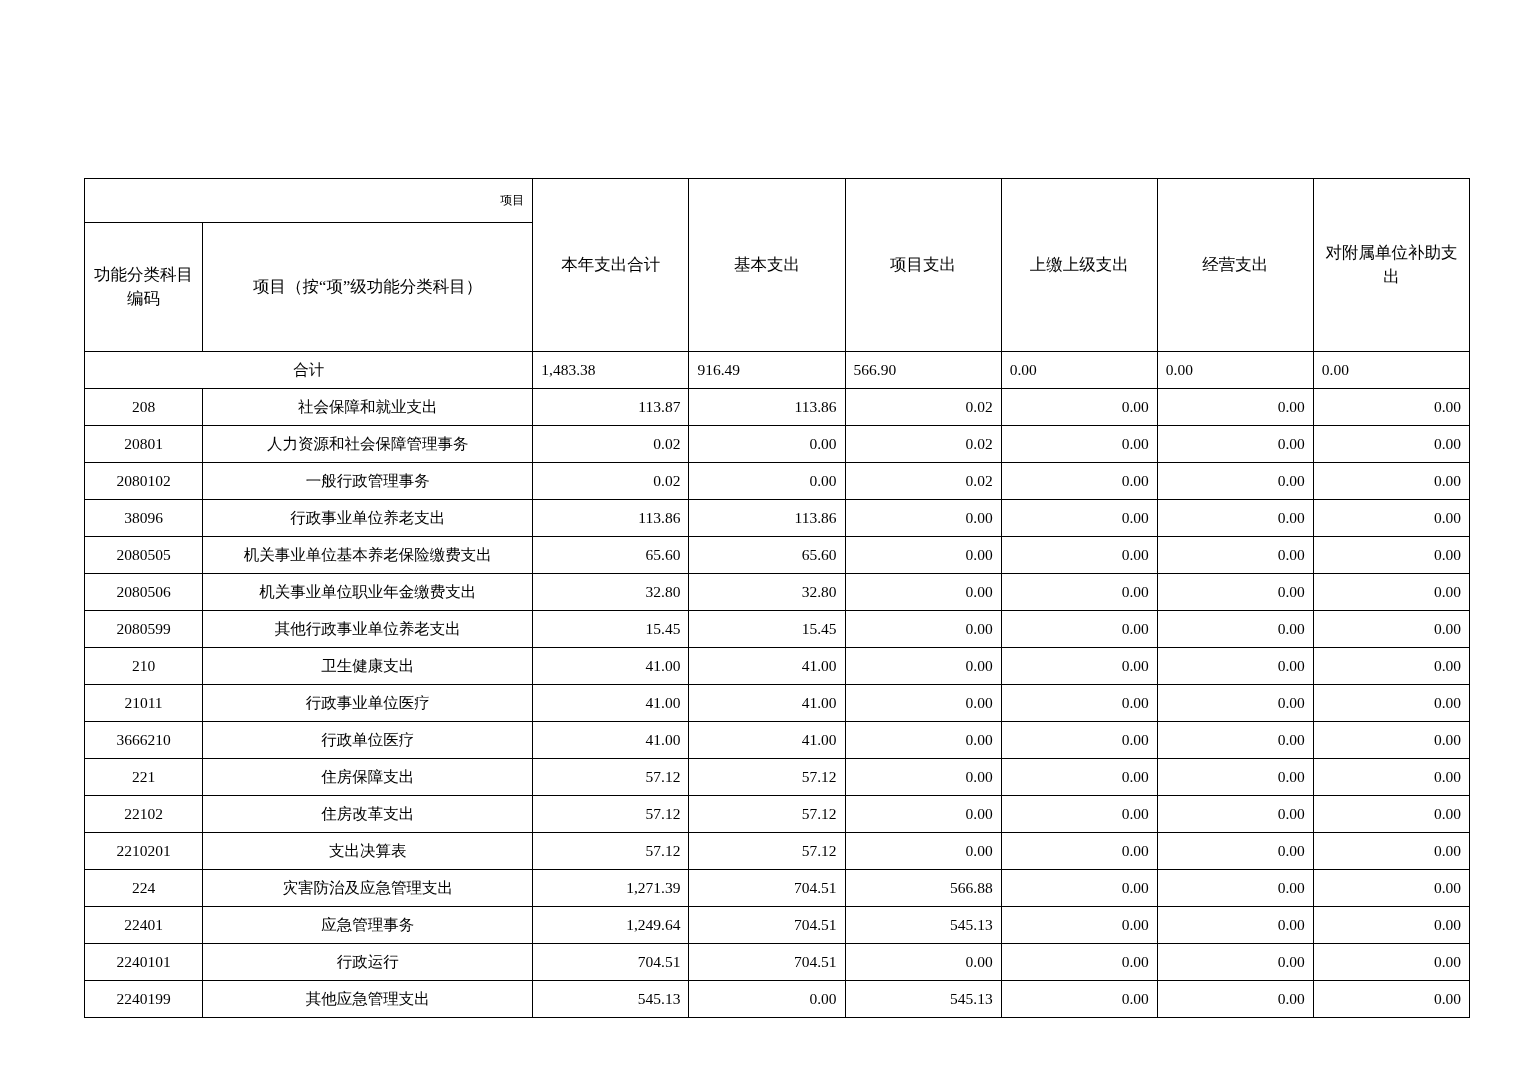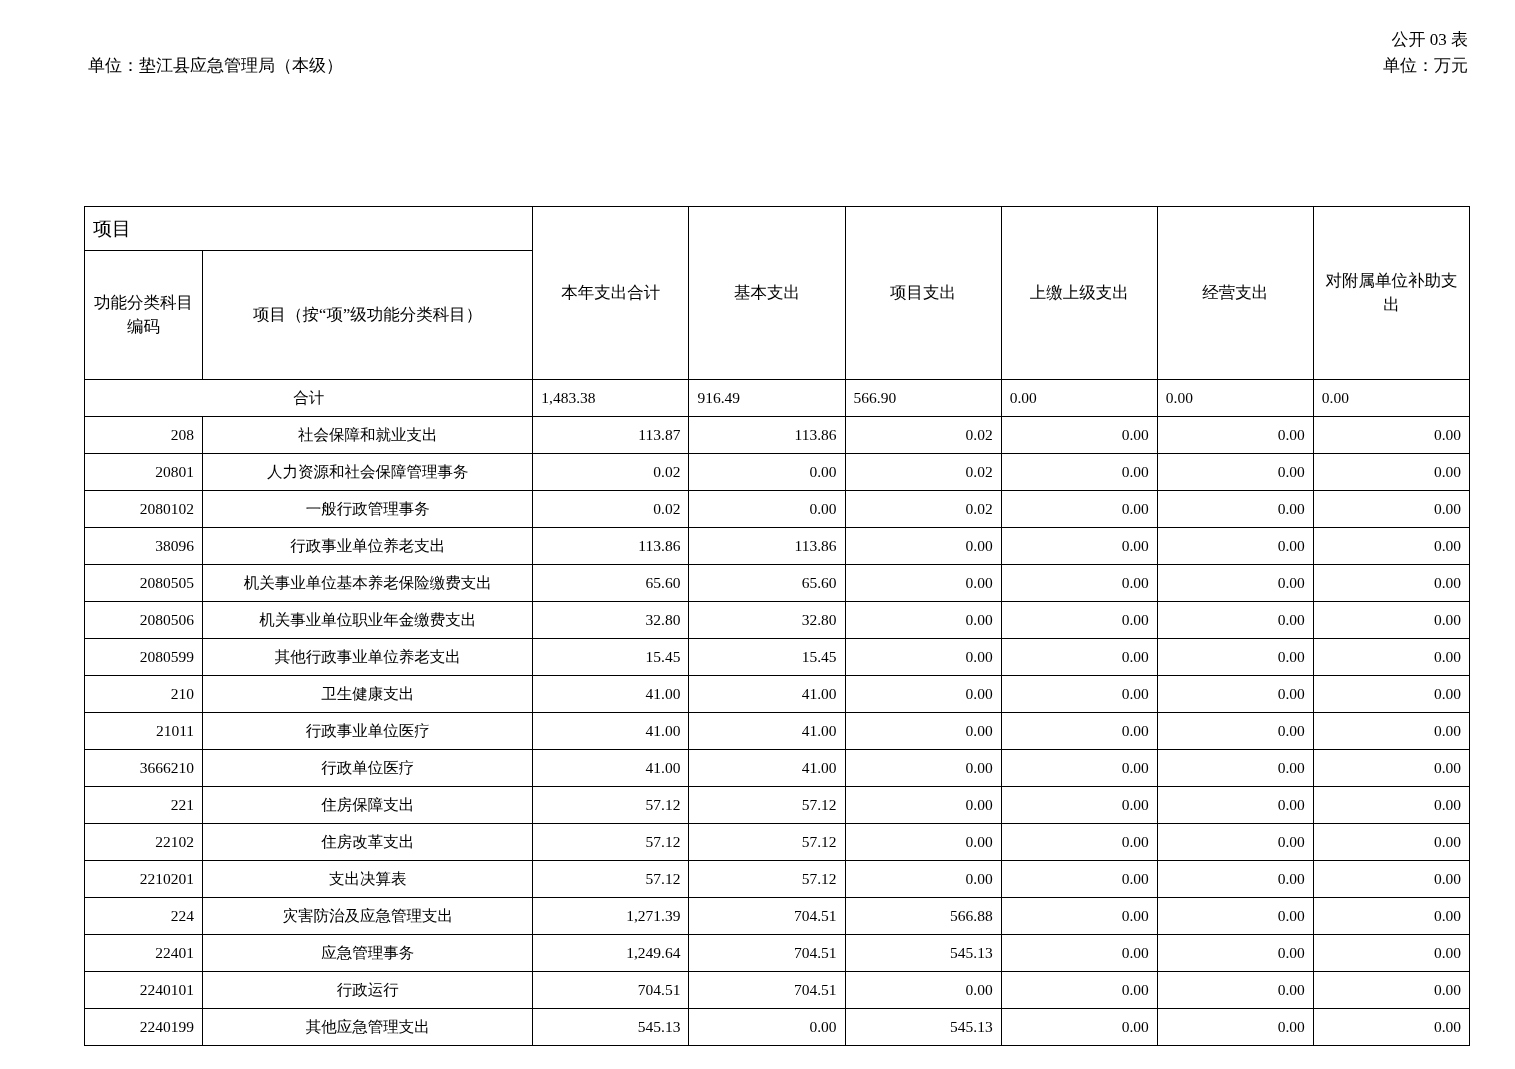--- a/index.html
+++ b/index.html
@@ -62,39 +62,39 @@
     font-size: 15.5px;
   }
   table.sheet td, table.sheet th {
     border: 1px solid #000000;
     padding: 0 8px;
     vertical-align: middle;
     font-weight: normal;
   }
   .hdr-top {
     height: 43px;
-    text-align: left;
+    text-align: right;
     font-weight: bold;
-    font-size: 19px;
+    font-size: 12px;
   }
   .hdr-main {
     height: 128px;
     text-align: center;
     font-weight: bold;
     font-size: 16.5px;
     line-height: 1.45;
   }
   .col-code { width: 118px; }
   .col-name { width: 330px; }
   .col-num { width: 156px; }
   .row-cell {
     height: 36px;
   }
   .c-code {
-    text-align: right;
+    text-align: center;
     padding-left: 10px;
   }
   .c-name {
     text-align: center;
     padding-left: 10px;
   }
   .c-num {
     text-align: right;
     padding-right: 12px;
   }
@@ -108,25 +108,20 @@
     font-family: Liberation Serif, serif;
   }
   .bold td { font-weight: bold; }
 </style>
 </head>
 <body>
 
 <div class="page">
 
 
-  <div class="meta-row">
-    <div class="meta-right-1">公开 03 表</div>
-    <div class="meta-left">单位：垫江县应急管理局（本级）</div>
-    <div class="meta-right-2">单位：万元</div>
-  </div>
 
   <table class="sheet">
     <colgroup>
       <col class="col-code">
       <col class="col-name">
       <col class="col-num">
       <col class="col-num">
       <col class="col-num">
       <col class="col-num">
       <col class="col-num">

